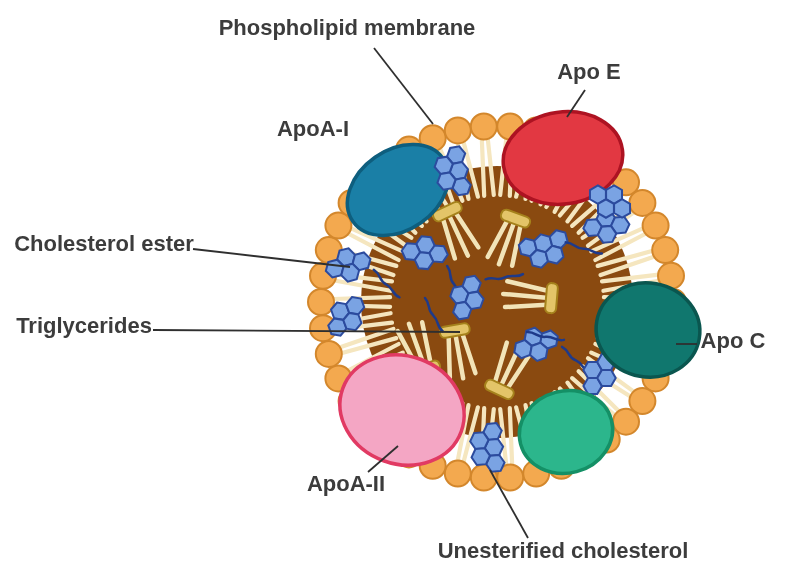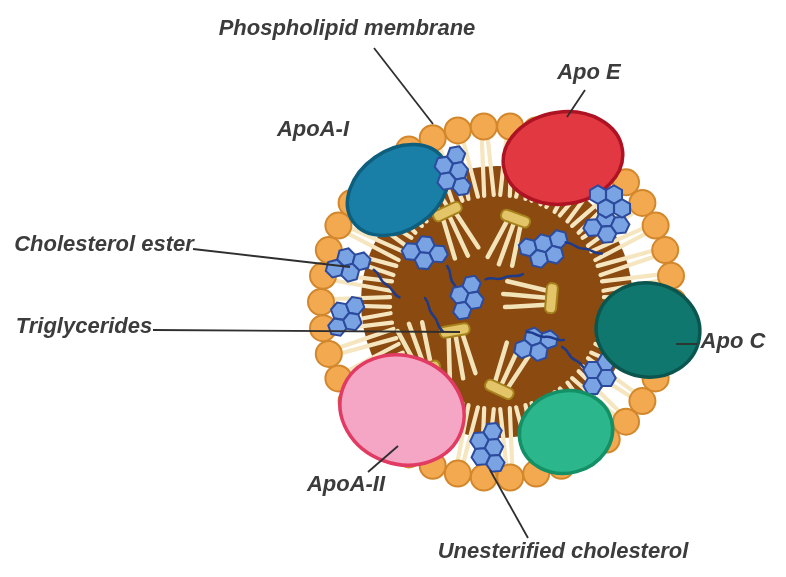--- a/index.html
+++ b/index.html
@@ -1,17 +1,17 @@
 <!DOCTYPE html>
 <html><head>
 <meta charset="utf-8">
 <style>
   html,body{margin:0;padding:0;background:#ffffff;}
   .stage{width:786px;height:577px;background:#ffffff;overflow:hidden;
-         font-family:"Liberation Sans","DejaVu Sans",sans-serif;font-style:italic;}
+         font-family:"Liberation Sans","DejaVu Sans",sans-serif;}
   svg{display:block;}
   .label{font-family:"Liberation Sans","DejaVu Sans",sans-serif;
          font-weight:bold;font-size:22px;fill:#3c3c3c;}
   .pointer{stroke:#2f2f2f;stroke-width:1.8;fill:none;}
 </style>
 </head>
 <body>
 
 <div class="stage">
   <svg id="scene" width="786" height="577" viewBox="0 0 786 577">

